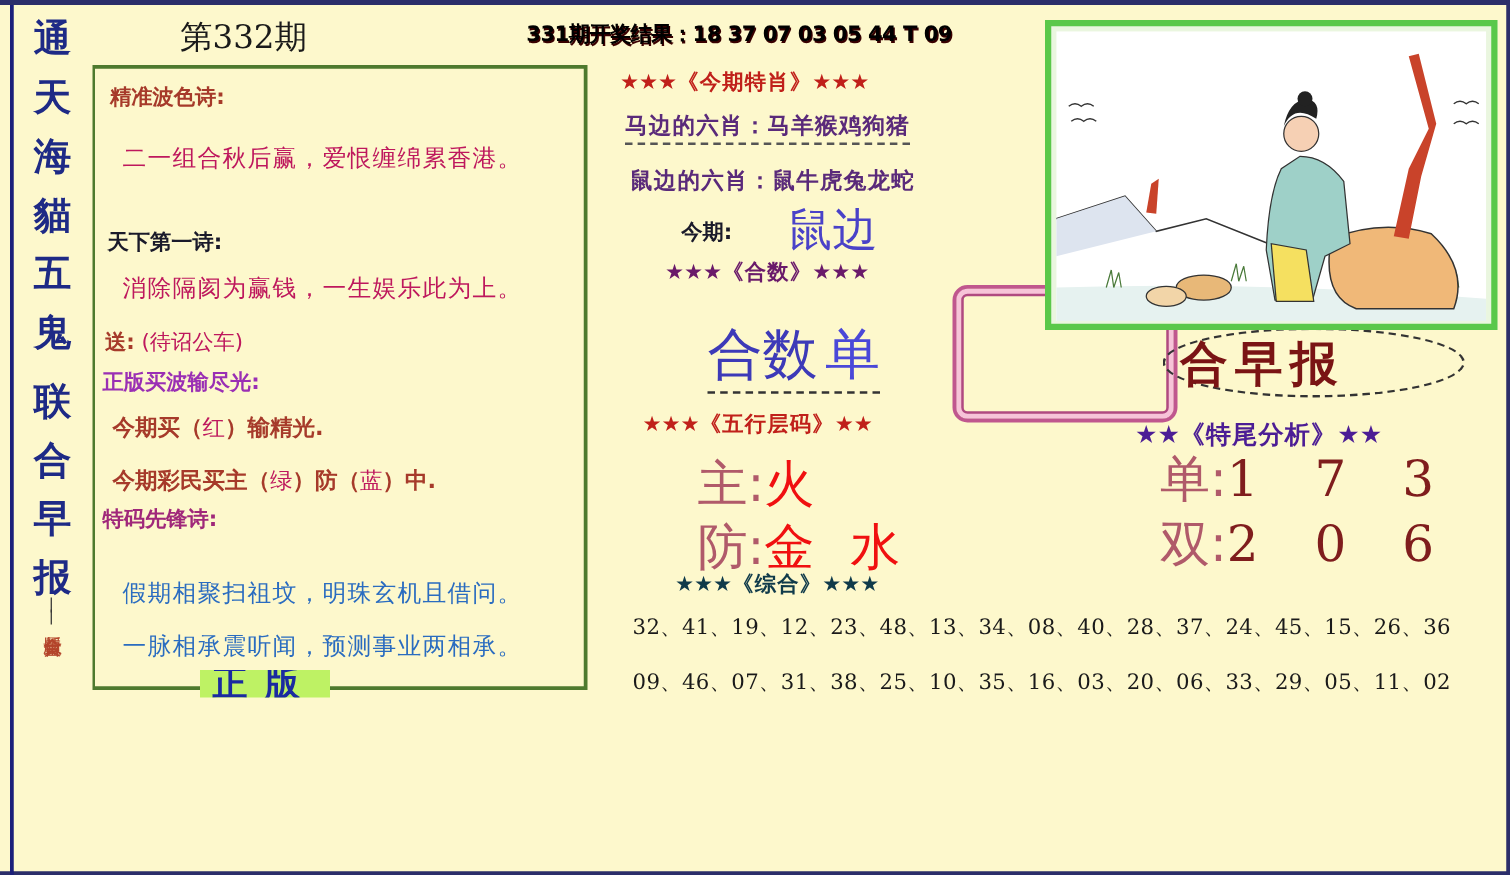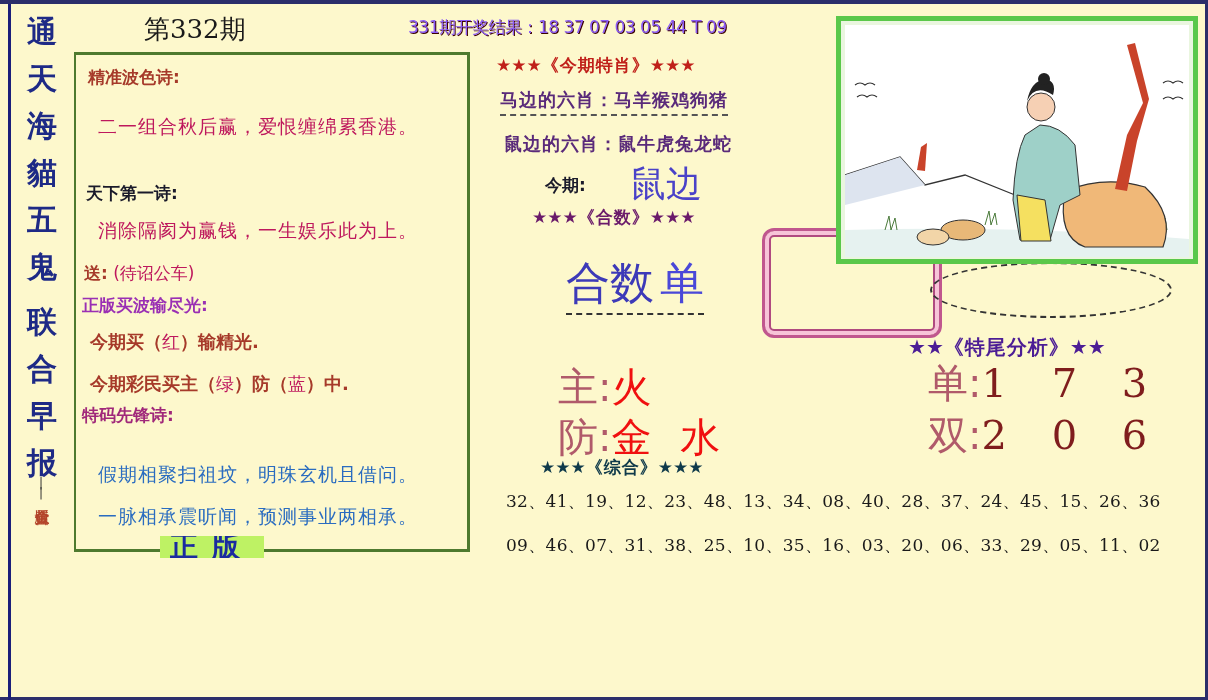--- a/index.html
+++ b/index.html
@@ -29,23 +29,23 @@
     }
     .v-sub .dash { display: block; color: #333; font-size: 12px; line-height: 10px; }
 
     .issue {
       position: absolute; left: 144px; top: 8px;
       font-family: "DejaVu Sans", sans-serif; font-size: 26px; color: #1a1a1a;
     }
     .issue .num { font-family: "DejaVu Serif", serif; font-weight: normal; }
 
     .result-bar {
-      position: absolute; left: 408px; top: 12px;
-      font-family: "DejaVu Sans", sans-serif; font-weight: normal; font-size: 17px;
-      color: #8b5cf6; letter-spacing: -0.5px;
+      position: absolute; left: 421px; top: 12px;
+      font-family: "DejaVu Sans", sans-serif; font-weight: bold; font-size: 17px;
+      color: #000000; letter-spacing: -0.5px;
       text-shadow: 1px 1px 0 #3a0000;
     }
 
     
     .poem-box {
       position: absolute; left: 74px; top: 48px; width: 396px; height: 500px;
       border-top: 3px solid #4e7a2e; border-left: 2px solid #4e7a2e;
       border-right: 3px solid #4e7a2e; border-bottom: 3px solid #4e7a2e;
     }
     .pb-label {
@@ -199,34 +199,38 @@
 
   <div class="mid-head" style="left:532px; top:202px; color:#6a1a6a;">
     <span class="star">★★★</span><span>《合数》</span><span class="star">★★★</span>
   </div>
   <div class="heshu-big">
     <span>合数</span><span class="val">单</span>
   </div>
 
   <div class="pink-frame"></div>
 
+  <div class="mid-head" style="left:514px; top:324px; color:#c0201a;">
+    <span class="star">★★★</span><span>《五行层码》</span><span class="star">★★</span>
+  </div>
   <div class="wuxing-row" style="left:558px; top:356px;">
     <span class="lbl">主:</span><span class="vals">火</span>
   </div>
   <div class="wuxing-row" style="left:558px; top:406px;">
     <span class="lbl">防:</span><span class="vals" style="letter-spacing:8px">金 水</span>
   </div>
 
   <div class="mid-head" style="left:540px; top:452px; color:#0f3a4a;">
     <span class="star">★★★</span><span>《综合》</span><span class="star">★★★</span>
   </div>
   <div class="numbers" style="top:486px;">32、41、19、12、23、48、13、34、08、40、28、37、24、45、15、26、36</div>
   <div class="numbers" style="top:530px;">09、46、07、31、38、25、10、35、16、03、20、06、33、29、05、11、02</div>
 
   <div class="brand-oval"></div>
+  <div class="brand-text">合早报</div>
 
   <div class="mid-head" style="left:908px; top:330px; color:#4c1d95; font-size:20px;">
     <span class="star">★★</span><span>《特尾分析》</span><span class="star">★★</span>
   </div>
   <div class="ds-row" style="left:928px; top:352px;">
     <span class="lbl">单:</span><span class="vals">1 7 3</span>
   </div>
   <div class="ds-row" style="left:928px; top:404px;">
     <span class="lbl">双:</span><span class="vals">2 0 6</span>
   </div>

